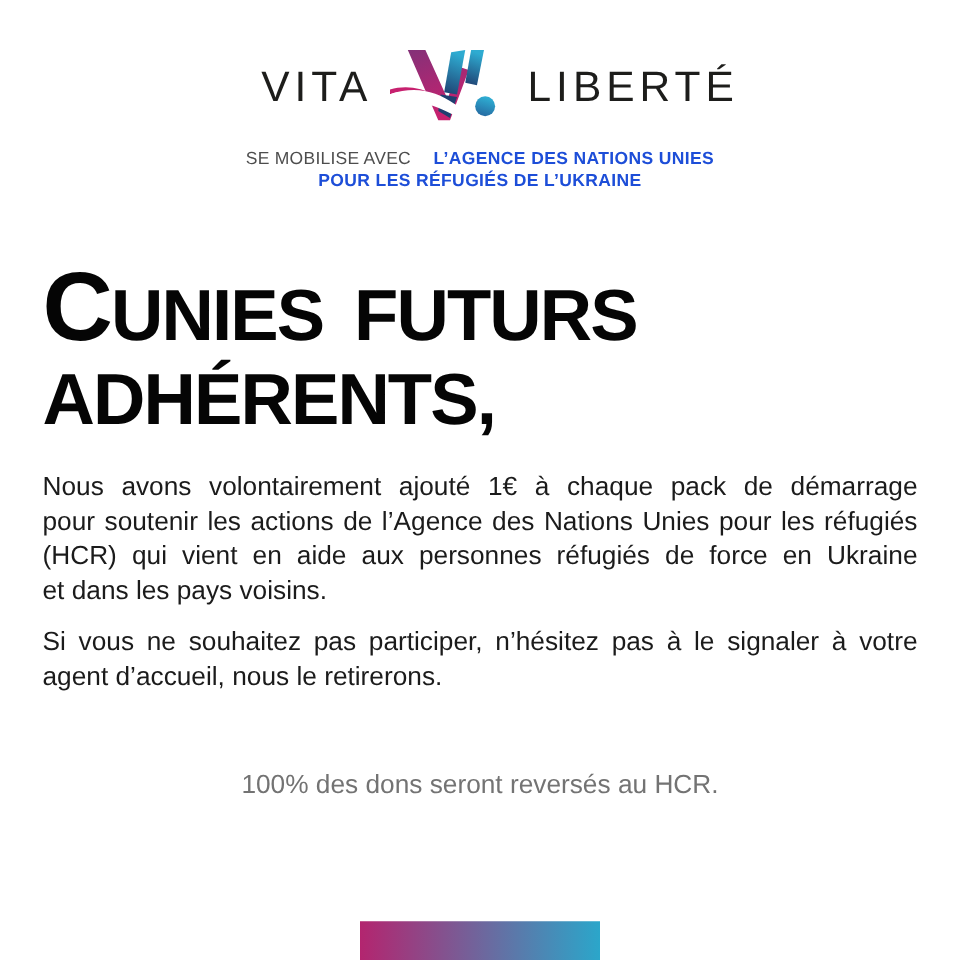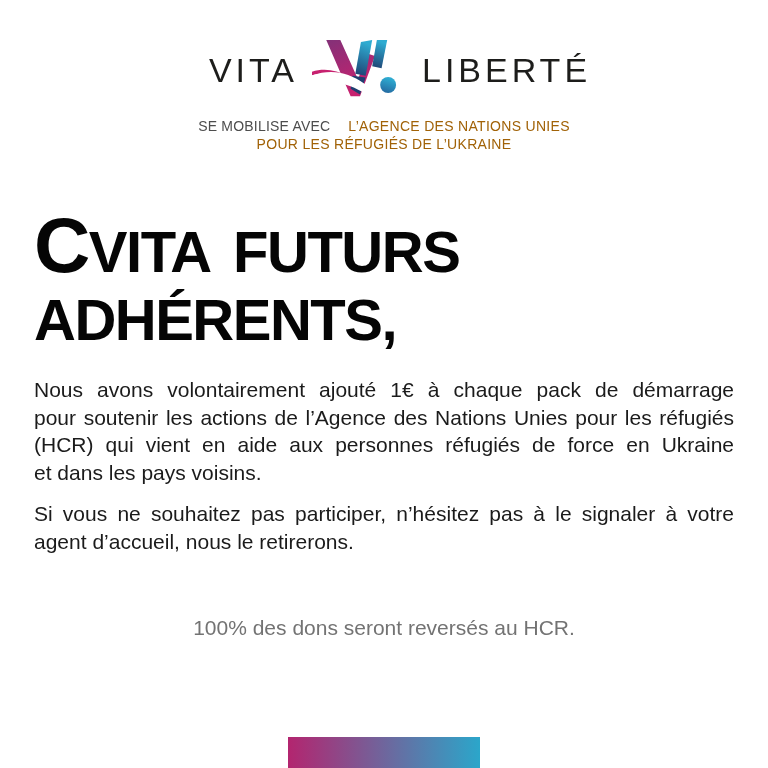--- a/index.html
+++ b/index.html
@@ -45,23 +45,23 @@
     font-size: 14px;
     color: #111111;
   }
   .tagline .prefix {
     font-weight: 400;
     color: #4d4d4d;
     letter-spacing: 0.2px;
     margin-right: 18px;
   }
   .tagline .org {
-    font-weight: 400;
+    font-weight: 700;
     letter-spacing: 0.3px;
-    color: #a16207;
+    color: #1d4ed8;
   }
 
   
   .heading {
     position: absolute;
     left: 34px;
     width: 700px;
     color: #050505;
     font-weight: 700;
   }
@@ -159,21 +159,21 @@
   </div>
 
   <div class="tagline">
     <div>
       <span class="prefix">SE MOBILISE AVEC</span><span class="org">L’AGENCE DES NATIONS UNIES</span>
     </div>
     <div class="org">POUR LES RÉFUGIÉS DE L’UKRAINE</div>
   </div>
 
   <div class="heading">
-    <div class="heading-line1"><span class="initial">C</span><span class="rest">VITA FUTURS</span></div>
+    <div class="heading-line1"><span class="initial">C</span><span class="rest">UNIES FUTURS</span></div>
     <div class="heading-line2">ADHÉRENTS,</div>
   </div>
 
   <div class="body-copy p1">
     <div class="jline">Nous avons volontairement ajouté 1€ à chaque pack de démarrage</div>
     <div class="jline">pour soutenir les actions de l’Agence des Nations Unies pour les réfugiés</div>
     <div class="jline">(HCR) qui vient en aide aux personnes réfugiés de force en Ukraine</div>
     <div class="jline last">et dans les pays voisins.</div>
   </div>
 

